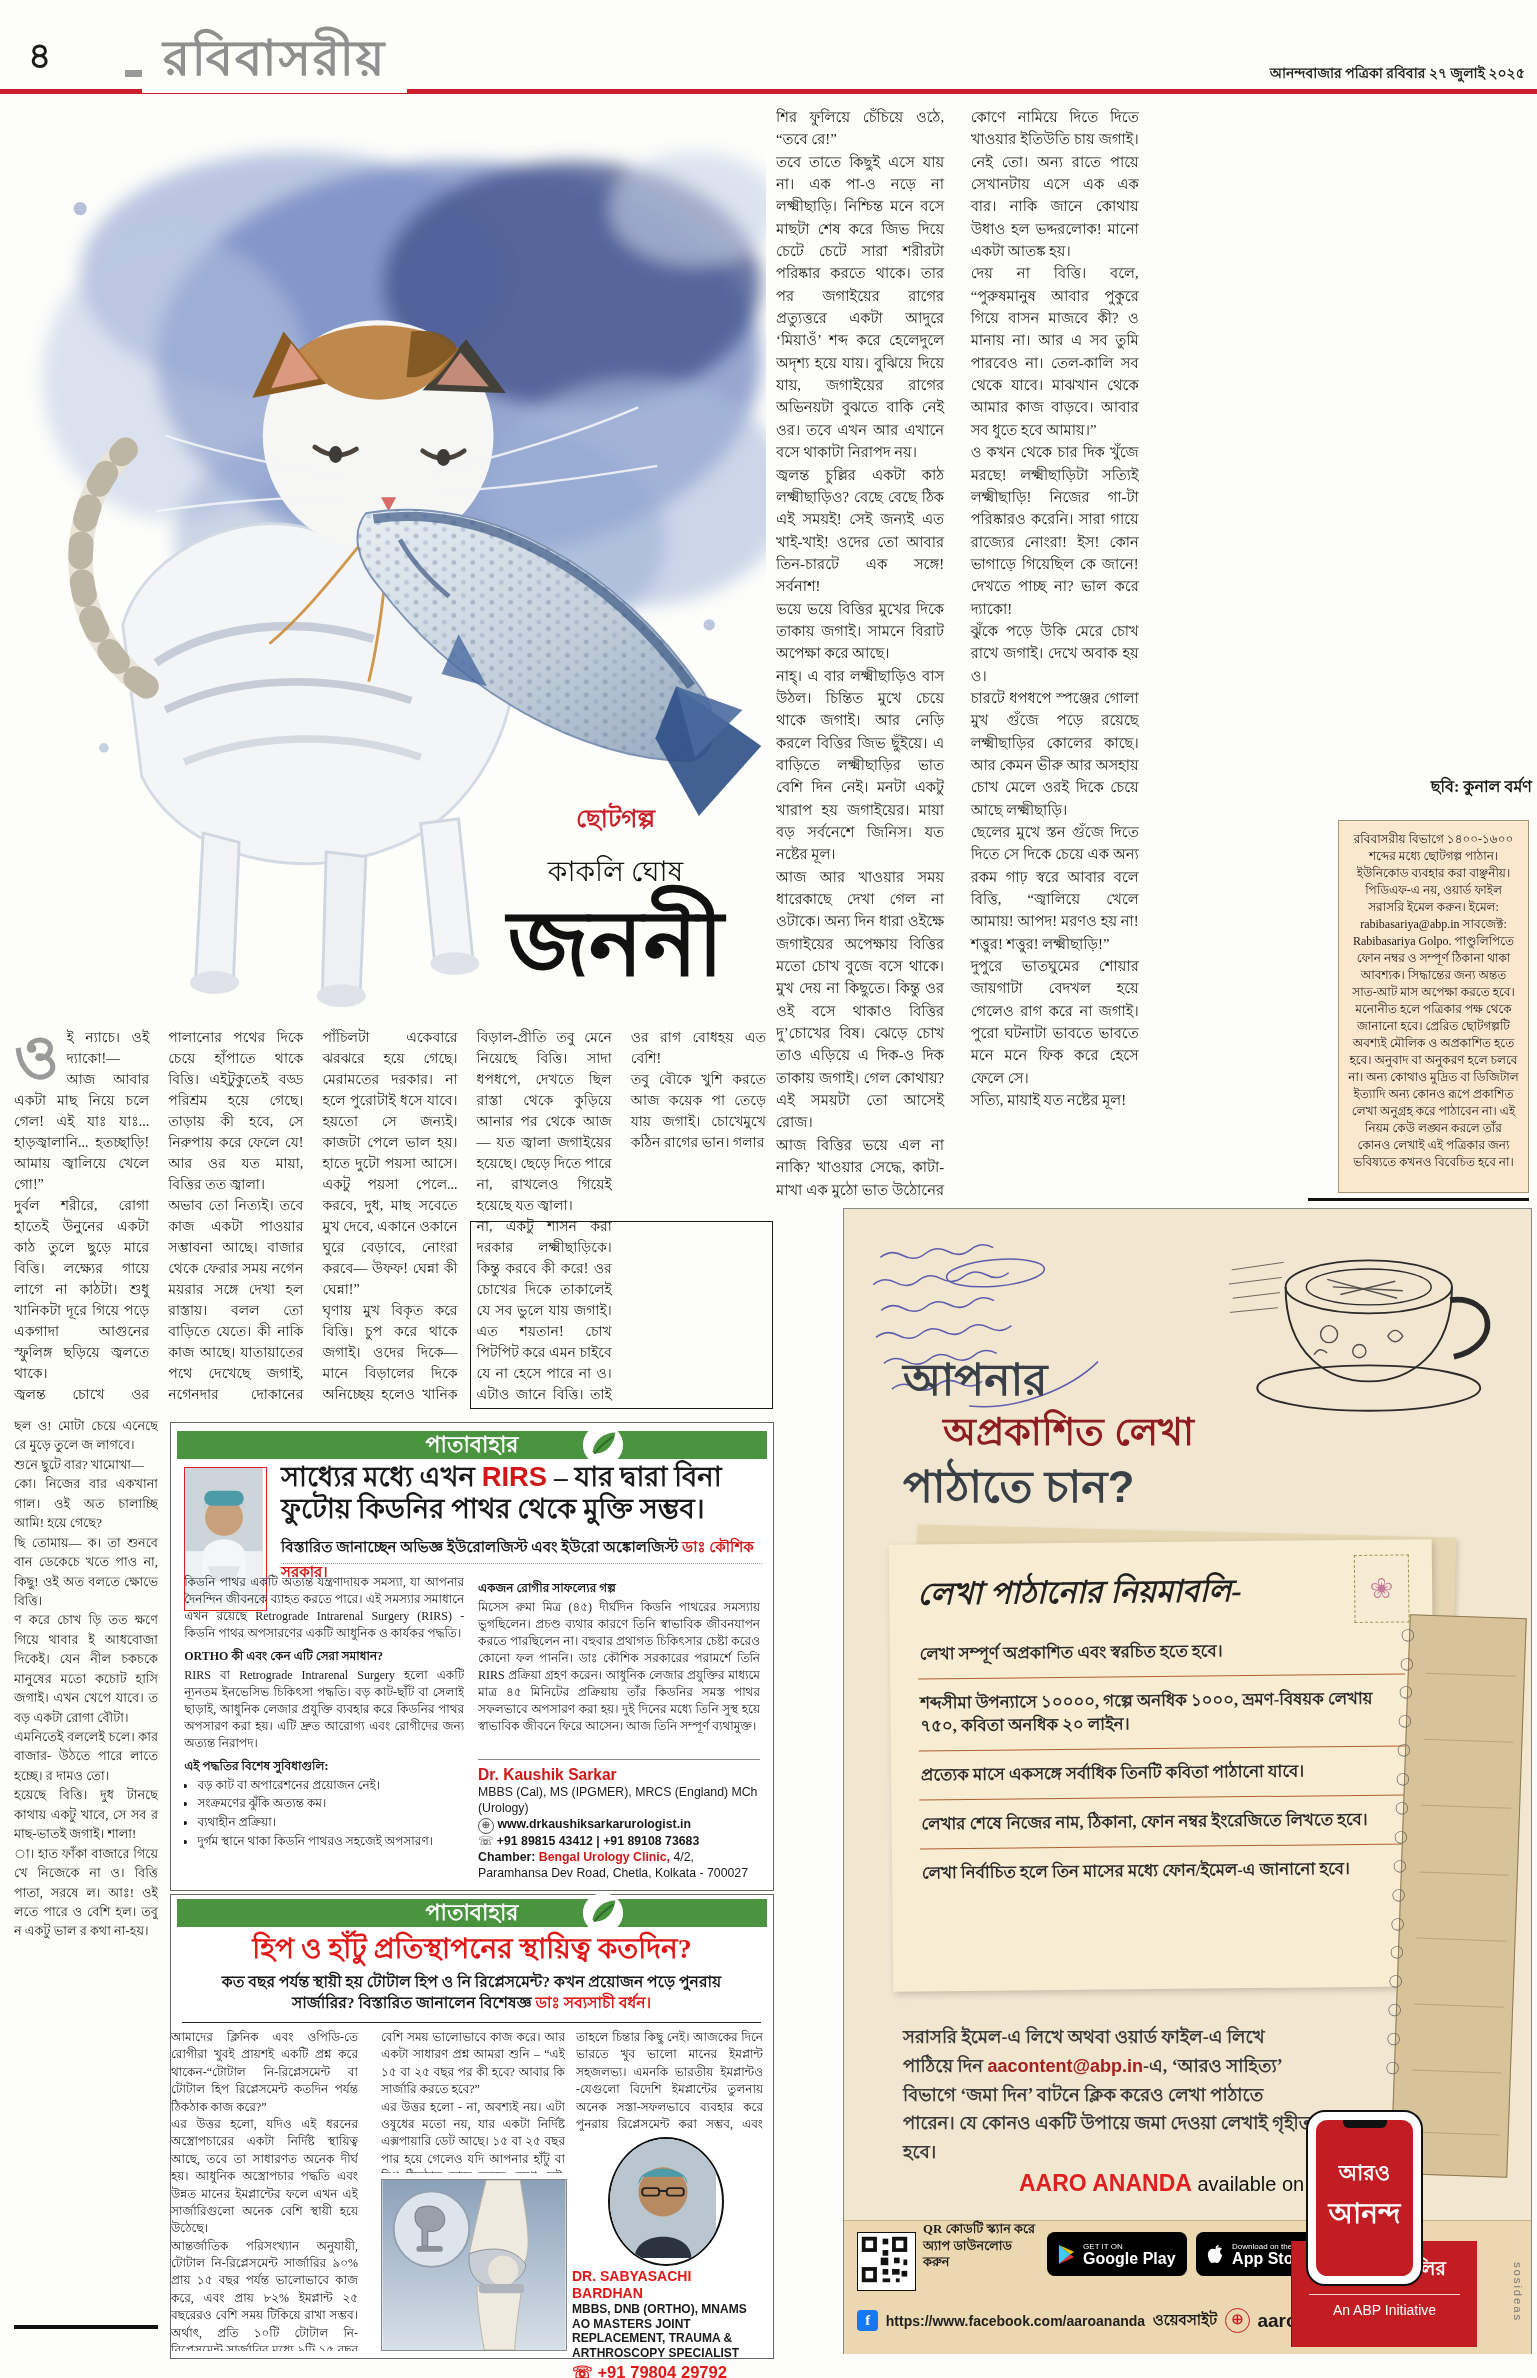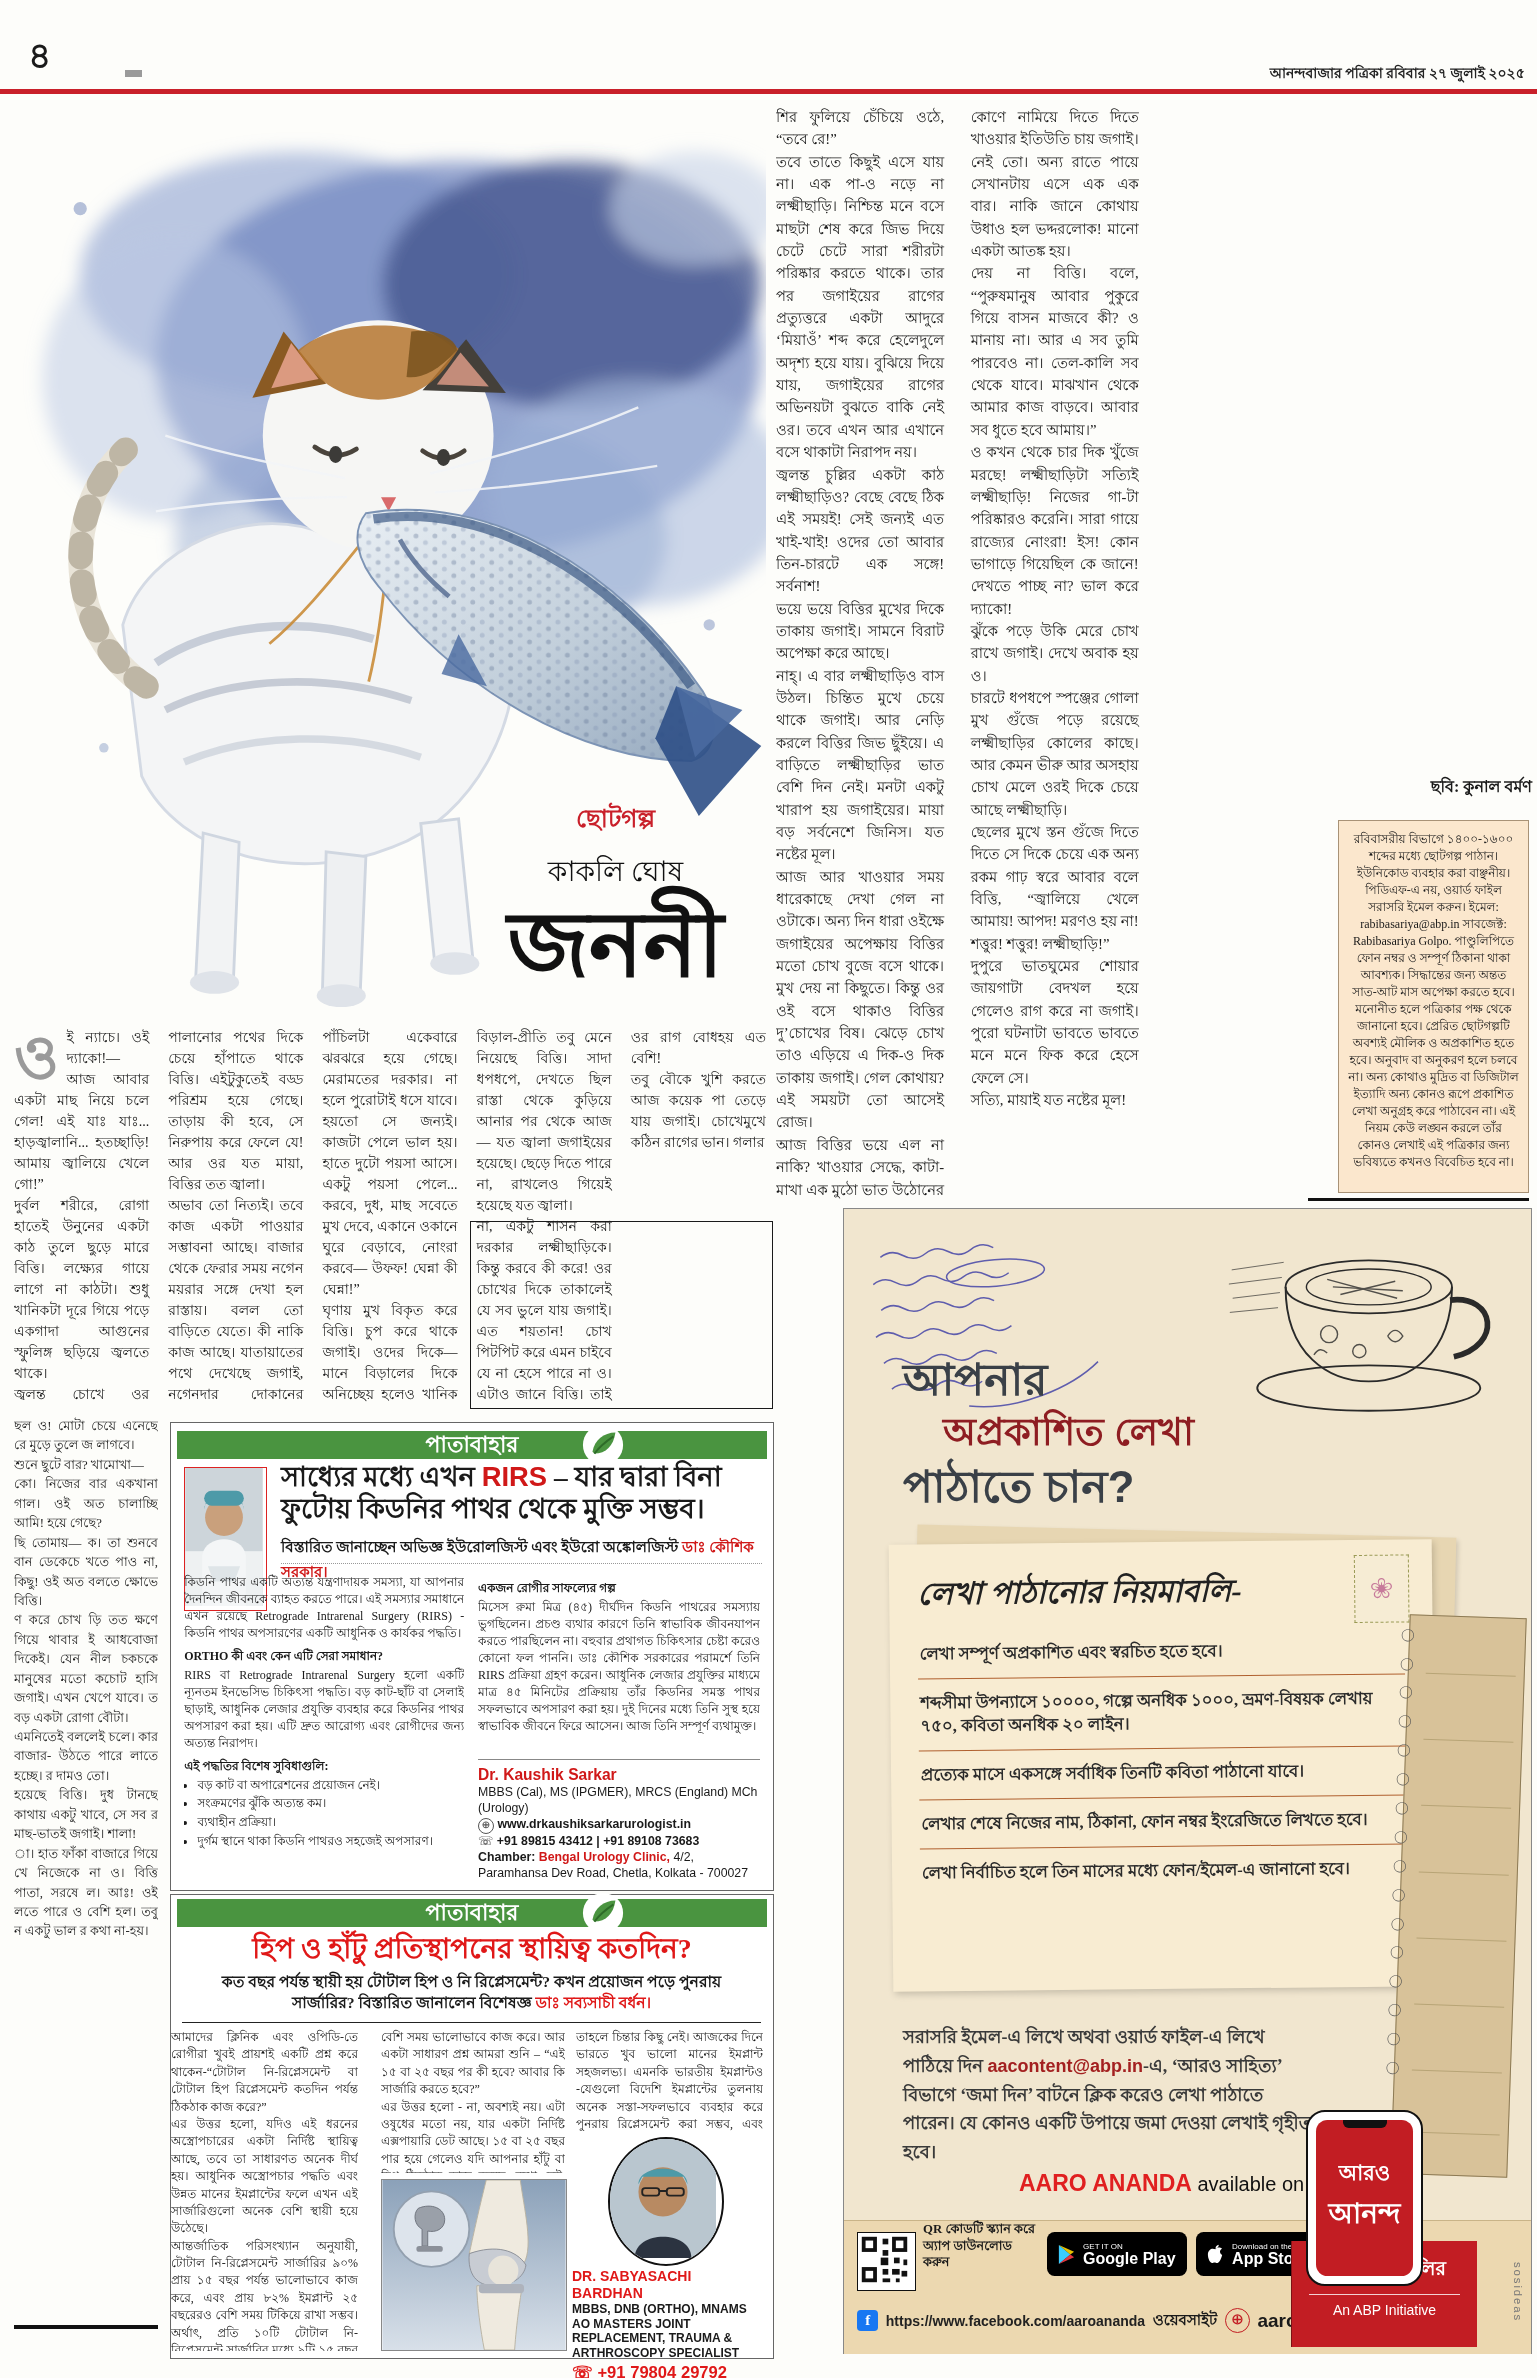--- a/index.html
+++ b/index.html
@@ -23,21 +23,21 @@
   .open5{left:14px;top:1027px;width:752px;height:380px;column-count:5;column-gap:19px;column-fill:auto;
          font-size:14px;line-height:1.5;overflow:hidden;}
   .dropcap{float:left;font-size:61px;line-height:.9;font-weight:bold;color:#9a9a9a;padding:3.8px 7.6px 0 0;}
   .leftstrip{left:14px;top:1417px;width:144px;height:905px;font-size:12.8px;line-height:1.52;overflow:hidden;}
   .striprule{left:14px;top:2325px;width:144px;height:3.8px;background:#111;}
   .endbox{left:470px;top:1221px;width:301px;height:186px;border:1.9px solid #1a1a1a;z-index:2;pointer-events:none;}
 
   .titleblock{left:468px;top:800px;width:295px;text-align:center;z-index:5;}
   .titleblock .lab{font-size:24.6px;font-weight:bold;color:#c9202a;}
   .titleblock .auth{font-size:28px;margin-top:9.5px;color:#111;}
-  .titleblock .ttl{font-size:91px;font-weight:bold;line-height:1.05;margin-top:7px;color:#111;font-family:Liberation Mono, monospace;}
+  .titleblock .ttl{font-size:91px;font-weight:bold;line-height:1.05;margin-top:0;color:#111;}
 
   .credit{left:1314px;top:768px;width:218px;background:#fdfdfa;text-align:right;font-size:16px;font-weight:bold;
           padding:5.7px 0;z-index:4;}
   .submbox{left:1338px;top:820px;width:172px;height:352px;background:#fbe7cd;border:0.9px solid #a89276;
            padding:9.5px 8.5px;font-size:12px;line-height:1.42;text-align:center;overflow:hidden;z-index:4;}
   .boxrule{left:1308px;top:1198px;width:221px;height:2.8px;background:#111;}
 
   
   .adbox{background:#fff;border:0.9px solid #666;z-index:5;}
   .greenbar{position:absolute;left:5.7px;right:5.7px;height:28px;background:#4a9440;color:#fff;
@@ -132,20 +132,21 @@
        font-family:"Liberation Sans",sans-serif;z-index:6;}
 
   .sans{font-family:"Liberation Sans",sans-serif;}
 </style>
 </head>
 <body>
 
 <div class="page">
 
   <div class="abs pageno">৪</div>
+  <div class="abs masthead">রবিবাসরীয়</div>
   <div class="abs edmark"></div>
   <div class="abs dateline">আনন্দবাজার পত্রিকা রবিবার ২৭ জুলাই ২০২৫</div>
   <div class="abs redrule"></div>
 
   <div class="abs" style="left:14px;top:95px;width:752px;height:932px;">
     <svg width="752" height="932" viewBox="0 0 795 985">
       <defs>
         <filter id="wash">
             <feGaussianBlur stdDeviation="9"></feGaussianBlur>
           </filter>

